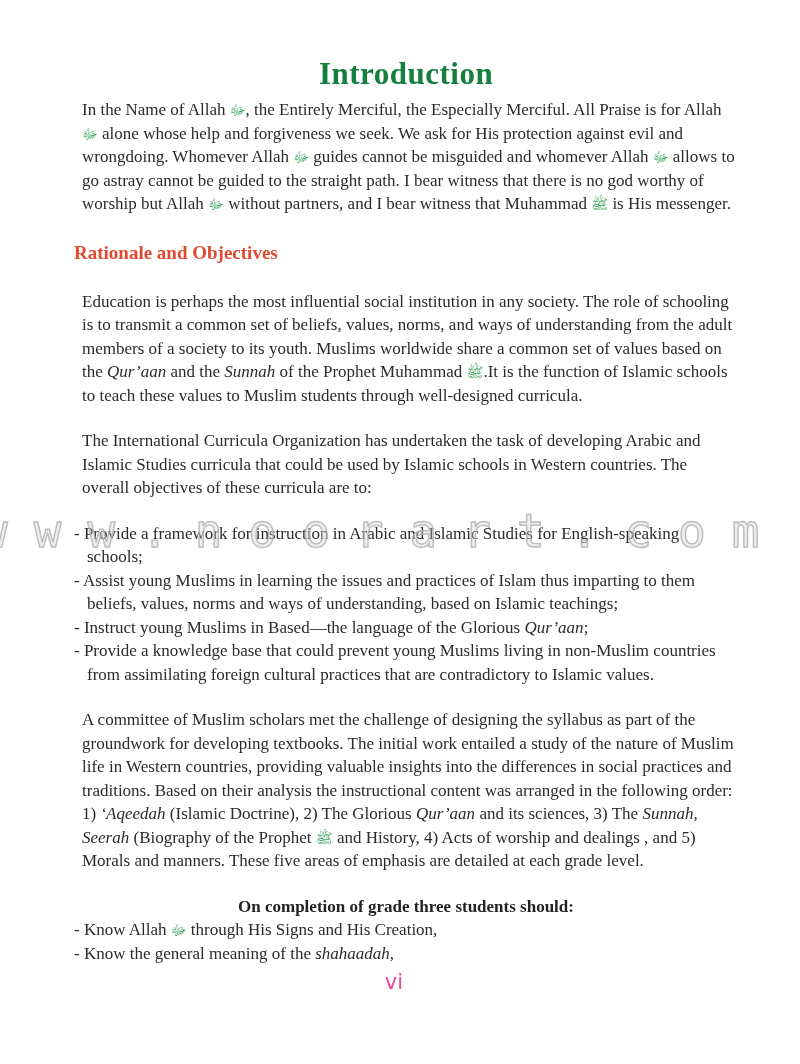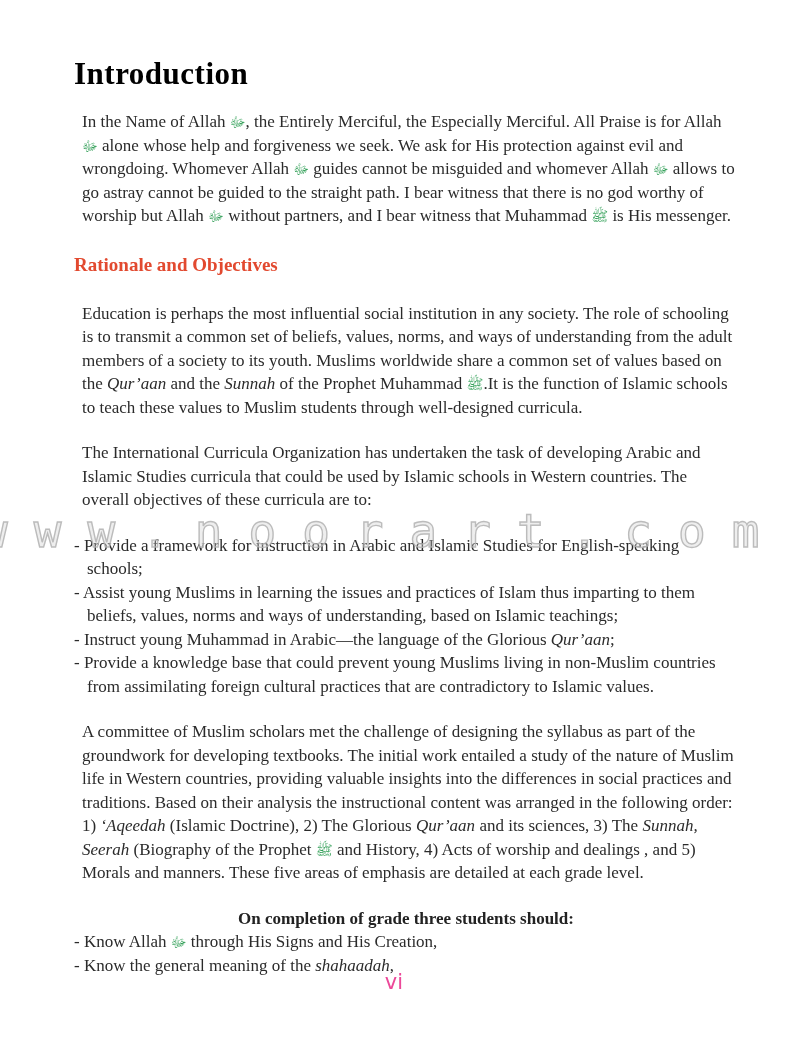--- a/index.html
+++ b/index.html
@@ -16,24 +16,25 @@
     font-family: "Liberation Serif", serif;
     color: #2b2b2b;
   }
   .content {
     position: absolute;
     top: 0;
     left: 74px;
     width: 664px;
   }
   .doc-title {
-    margin: 56px 0 18px 0;
+    margin: 56px 0 6px 0;
+    text-align: center;
     font-size: 31px;
     font-weight: bold;
-    color: #000000;
+    color: #15803d;
     letter-spacing: 0.5px;
   }
   .para {
     margin: 0 0 22px 8px;
     font-size: 17px;
     line-height: 23.5px;
     color: #2b2b2b;
   }
   .red-heading {
     margin: 26px 0 26px 0;
@@ -105,21 +106,21 @@
 
     <h2 class="red-heading">Rationale and Objectives</h2>
 
     <p class="para"><span>Education is perhaps the most influential social institution in any society. The role of schooling is to transmit a common set of beliefs, values, norms, and ways of understanding from the adult members of a society to its youth. Muslims worldwide share a common set of values based on the </span><span class="seg-italic">Qur’aan</span><span> and the </span><span class="seg-italic">Sunnah</span><span> of the Prophet Muhammad </span><span class="seg-saw">ﷺ</span><span>.It is the function of Islamic schools to teach these values to Muslim students through well-designed curricula.</span></p>
 
     <p class="para"><span>The International Curricula Organization has undertaken the task of developing Arabic and Islamic Studies curricula that could be used by Islamic schools in Western countries. The overall objectives of these curricula are to:</span></p>
 
     <div class="obj-list">
       <div class="obj-item"><span>- Provide a framework for instruction in Arabic and Islamic Studies for English-speaking schools;</span></div>
       <div class="obj-item"><span>- Assist young Muslims in learning the issues and practices of Islam thus imparting to them beliefs, values, norms and ways of understanding, based on Islamic teachings;</span></div>
-      <div class="obj-item"><span>- Instruct young Muhammad in Arabic—the language of the Glorious </span><span class="seg-italic">Qur’aan</span><span>;</span></div>
+      <div class="obj-item"><span>- Instruct young Muslims in Based—the language of the Glorious </span><span class="seg-italic">Qur’aan</span><span>;</span></div>
       <div class="obj-item"><span>- Provide a knowledge base that could prevent young Muslims living in non-Muslim countries from assimilating foreign cultural practices that are contradictory to Islamic values.</span></div>
     </div>
 
     <p class="para"><span>A committee of Muslim scholars met the challenge of designing the syllabus as part of the groundwork for developing textbooks. The initial work entailed a study of the nature of Muslim life in Western countries, providing valuable insights into the differences in social practices and traditions. Based on their analysis the instructional content was arranged in the following order: 1) </span><span class="seg-italic">‘Aqeedah</span><span> (Islamic Doctrine), 2) The Glorious </span><span class="seg-italic">Qur’aan</span><span> and its sciences, 3) The </span><span class="seg-italic">Sunnah, Seerah</span><span> (Biography of the Prophet </span><span class="seg-saw">ﷺ</span><span> and History, 4) Acts of worship and dealings , and 5) Morals and manners. These five areas of emphasis are detailed at each grade level.</span></p>
 
 
     <p class="lead-bold">On completion of grade three students should:</p>
 
     <div class="obj-list tight">
       <div class="obj-item"><span>- Know Allah </span><span class="seg-swt">ﷻ</span><span> through His Signs and His Creation,</span></div>

